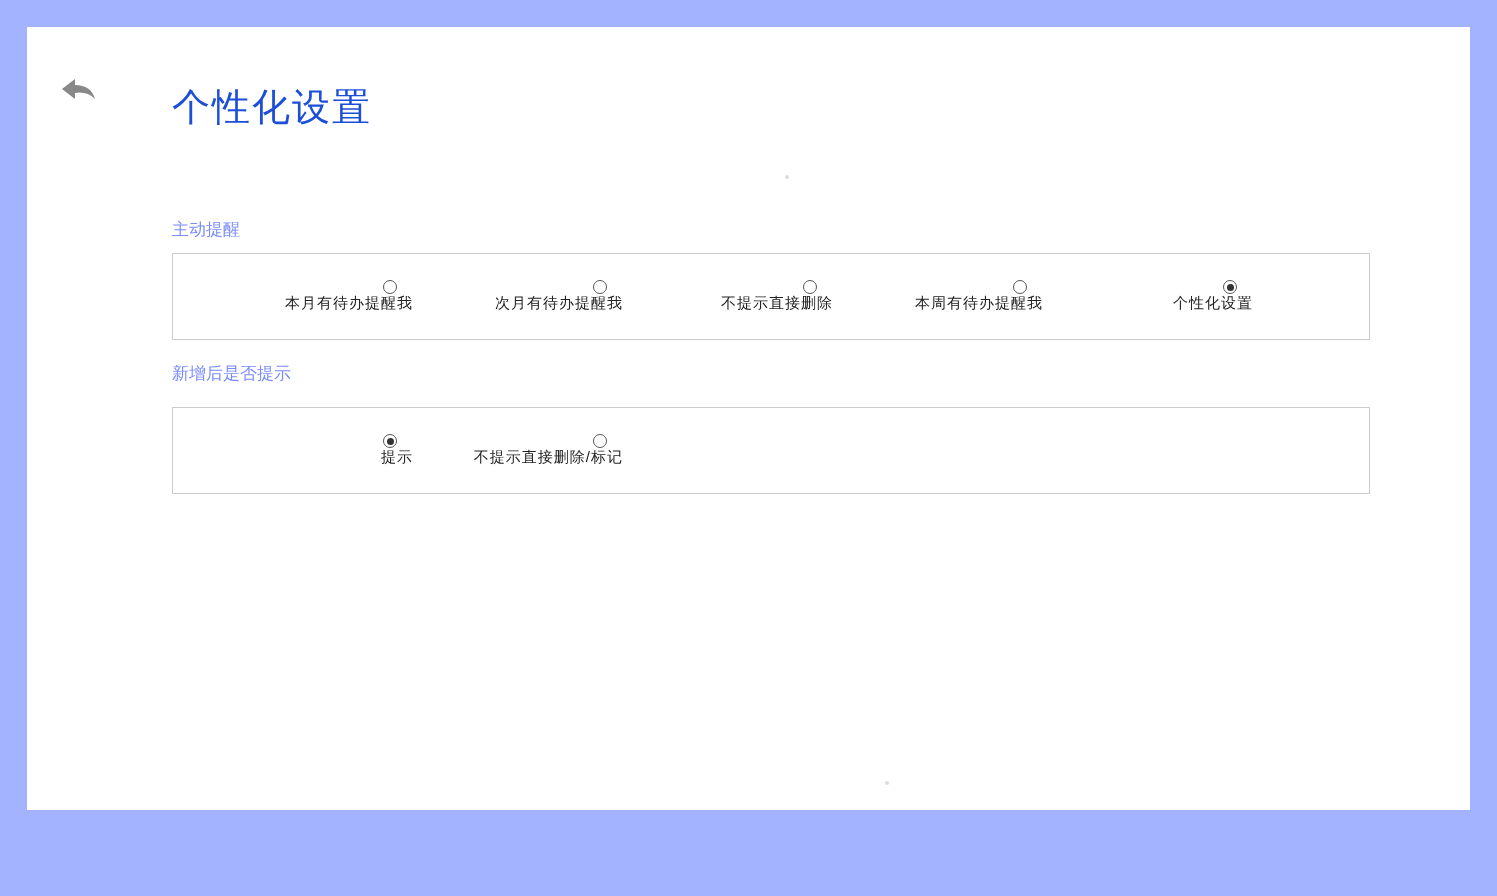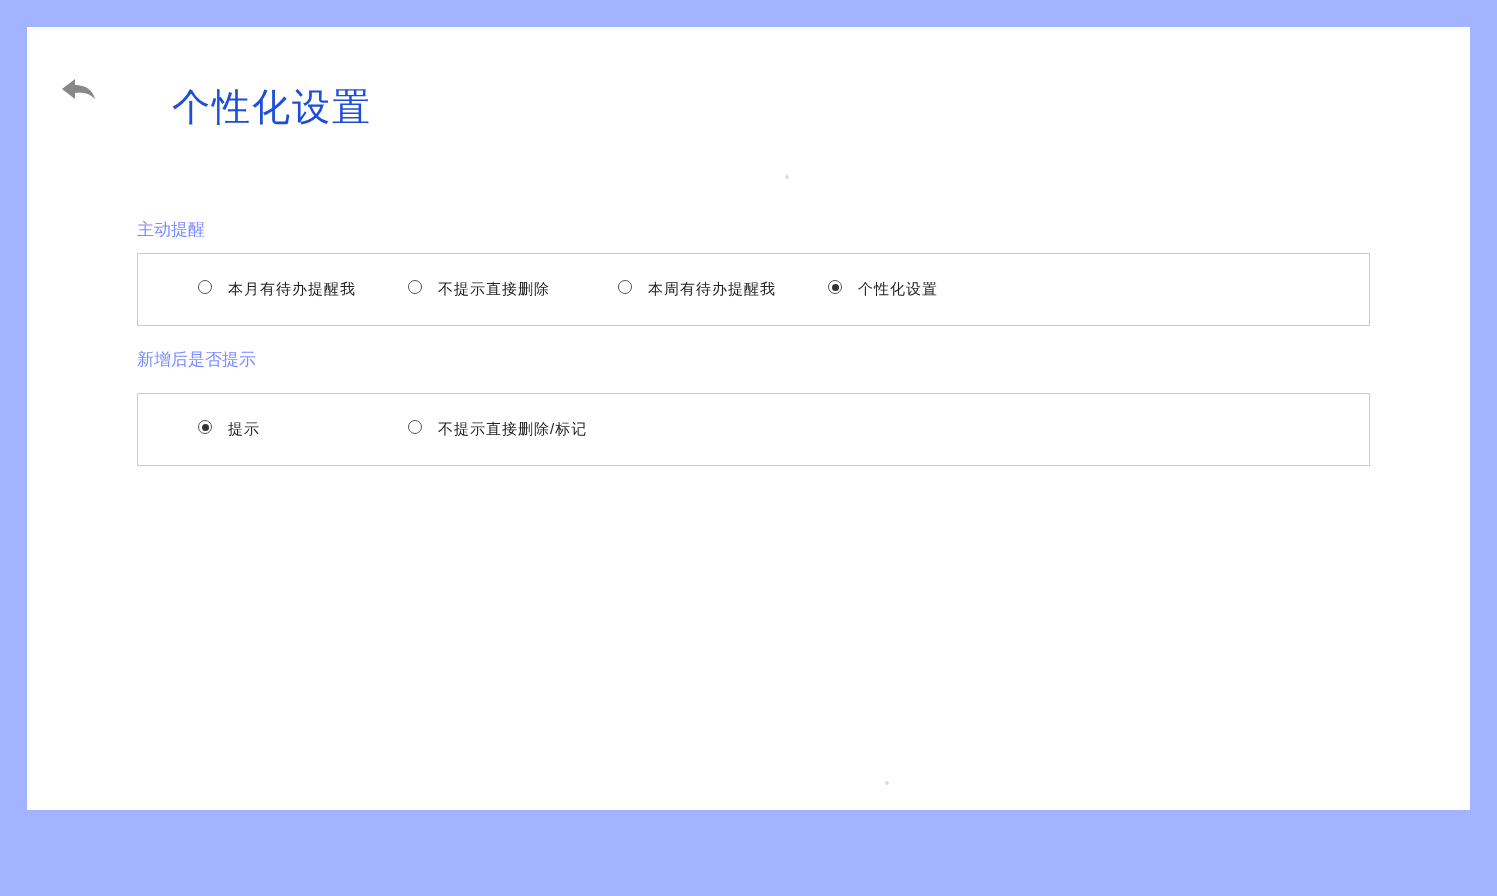--- a/index.html
+++ b/index.html
@@ -35,21 +35,21 @@
     }
     .page-title {
       margin-left: 105px;
       font-size: 38px;
       font-weight: 400;
       color: #1d4ed8;
       letter-spacing: 2px;
       margin-top: 20px;
     }
     .content {
-      margin-left: 70px;
+      margin-left: 105px;
       margin-right: 60px;
       margin-top: 85px;
     }
     .section {
       margin-bottom: 22px;
     }
     .section-title {
       font-size: 17px;
       color: #7a8cff;
       margin-bottom: 12px;
@@ -57,24 +57,25 @@
     }
     .option-box {
       border: 1px solid #ccc;
       padding: 22px 30px;
       display: flex;
       flex-wrap: wrap;
       gap: 0;
     }
     .radio-item {
       display: flex;
-      align-items: flex-start;
+      align-items: flex-end;
       min-width: 210px;
       cursor: pointer;
       padding: 4px 0;
+      flex-direction: column;
     }
     .radio-circle {
       width: 14px;
       height: 14px;
       border: 1.5px solid #555;
       border-radius: 50%;
       margin-right: 16px;
       display: flex;
       align-items: center;
       justify-content: center;
@@ -128,20 +129,24 @@
 
     <div class="section">
       <div class="section-title">主动提醒</div>
       <div class="option-box">
         <div class="radio-item">
           <span class="radio-circle"></span>
           <span class="radio-label">本月有待办提醒我</span>
         </div>
         <div class="radio-item">
           <span class="radio-circle"></span>
+          <span class="radio-label">次月有待办提醒我</span>
+        </div>
+        <div class="radio-item">
+          <span class="radio-circle"></span>
           <span class="radio-label">不提示直接删除</span>
         </div>
         <div class="radio-item">
           <span class="radio-circle"></span>
           <span class="radio-label">本周有待办提醒我</span>
         </div>
         <div class="radio-item">
           <span class="radio-circle selected"></span>
           <span class="radio-label">个性化设置</span>
         </div>

